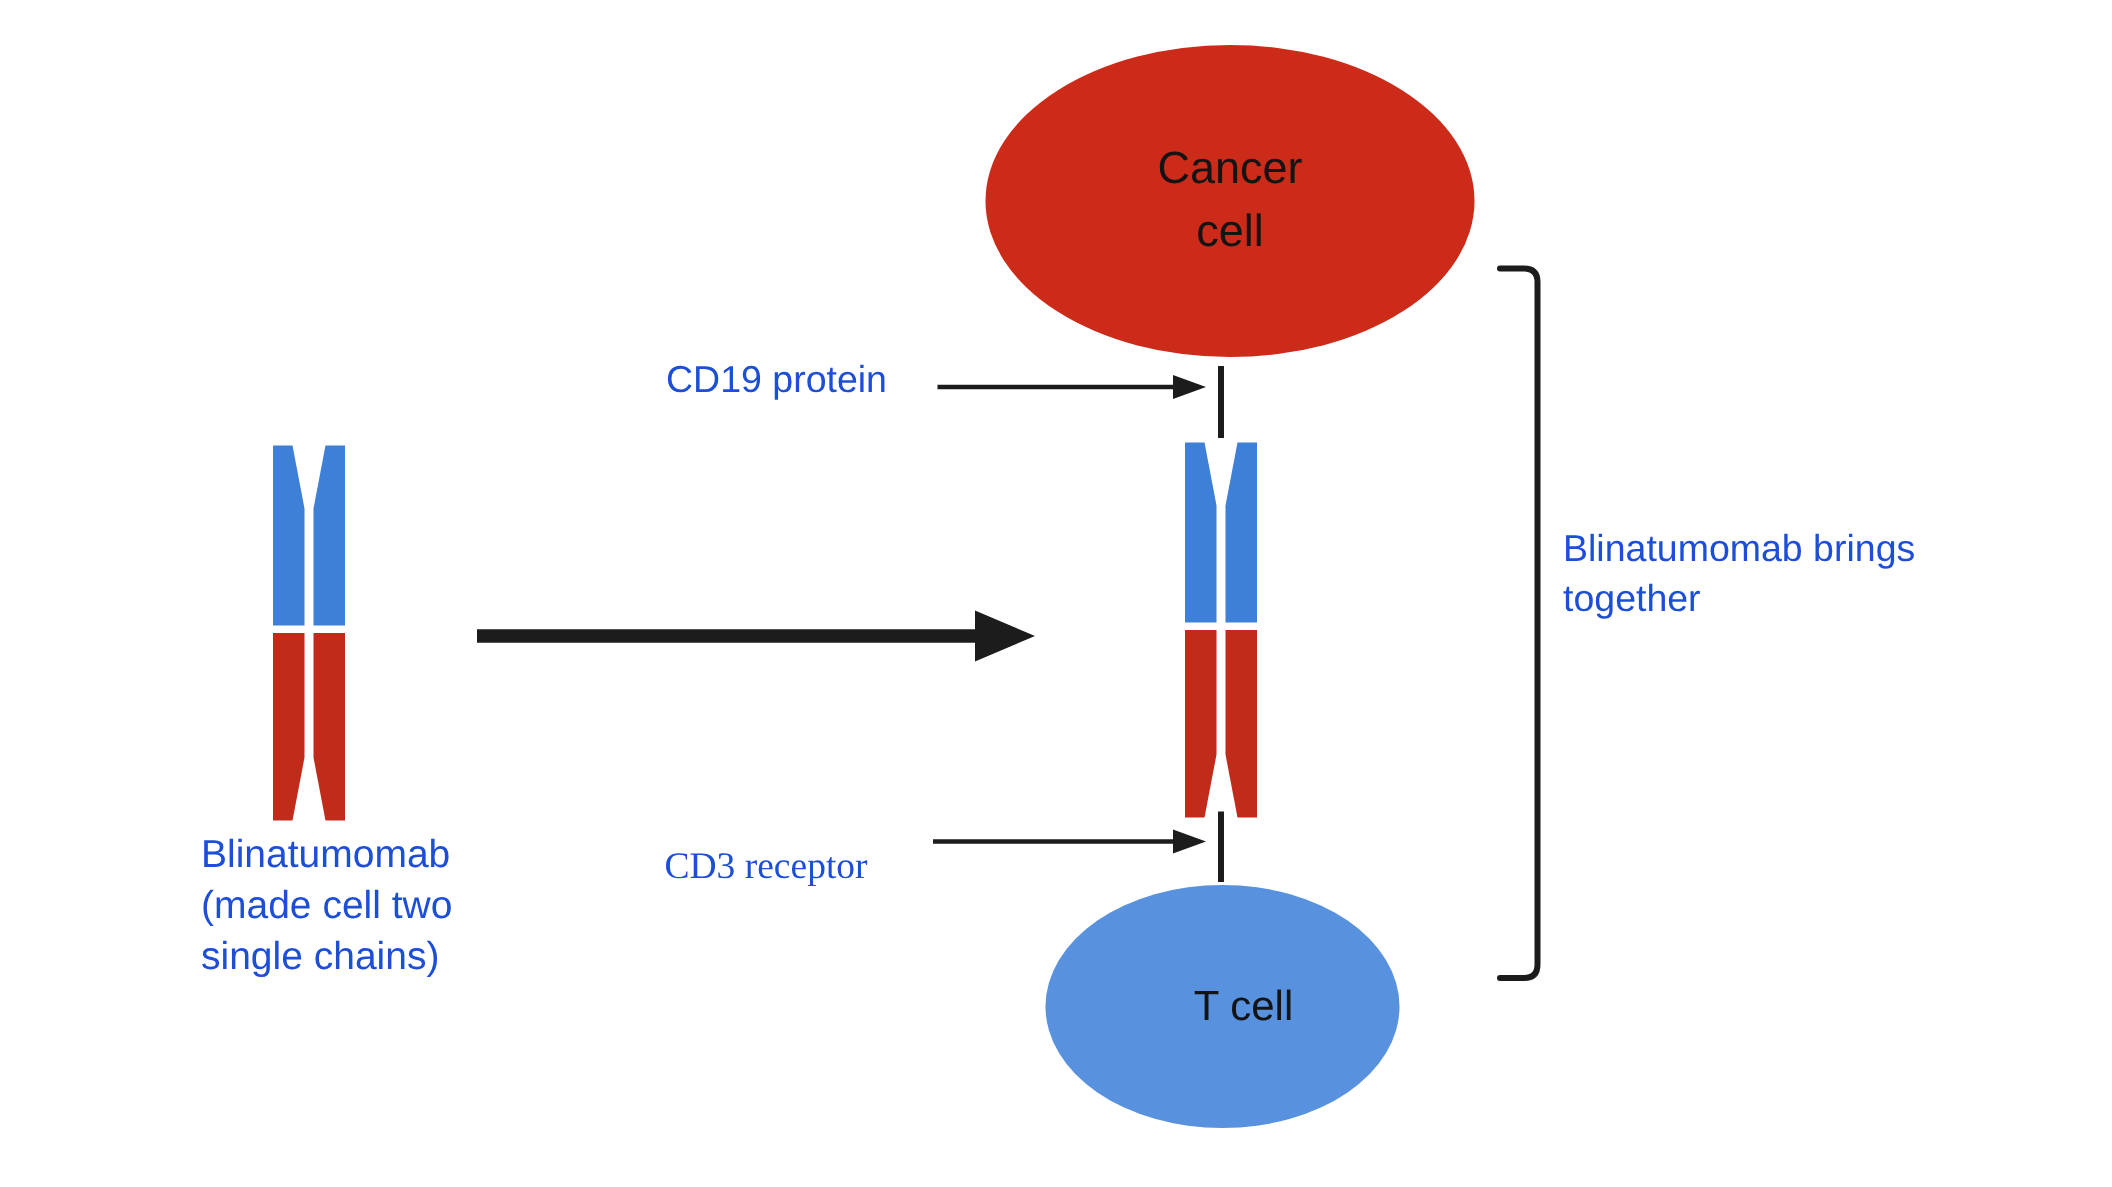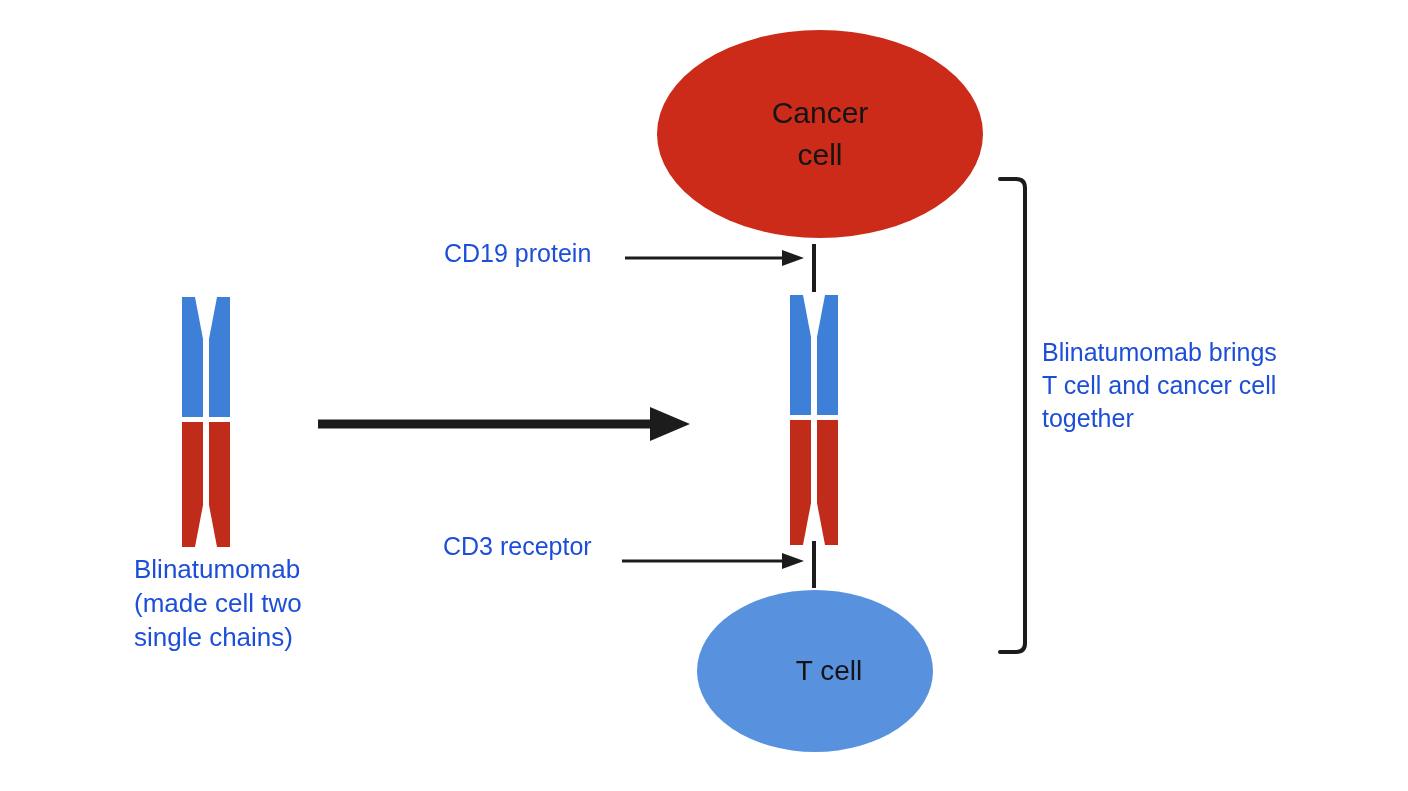--- a/index.html
+++ b/index.html
@@ -42,32 +42,33 @@
     width: 200px;
     font-size: 28px;
   }
   .cd19-label {
     left: 444px;
     top: 239px;
     font-size: 25px;
   }
   .cd3-label {
     left: 443px;
-    top: 532px;
+    top: 564px;
     font-size: 25px;
+    font-family: Liberation Serif, serif;
   }
   .left-caption {
     left: 134px;
     top: 552px;
     font-size: 26px;
     line-height: 34px;
   }
   .bracket-caption {
     left: 1042px;
-    top: 336px;
+    top: 350px;
     font-size: 25px;
     line-height: 33px;
   }
 </style>
 </head>
 <body>
 
 <div class="canvas">
 
   <svg class="layer" width="1408" height="791" viewBox="0 0 1408 791">
@@ -118,17 +119,16 @@
   <div class="label cd3-label">CD3 receptor</div>
 
   <div class="label left-caption">
     <div>Blinatumomab</div>
     <div>(made cell two</div>
     <div>single chains)</div>
   </div>
 
   <div class="label bracket-caption">
     <div>Blinatumomab brings</div>
-    <div>T cell and cancer cell</div>
     <div>together</div>
   </div>
 
 </div>
 
 </body></html>

